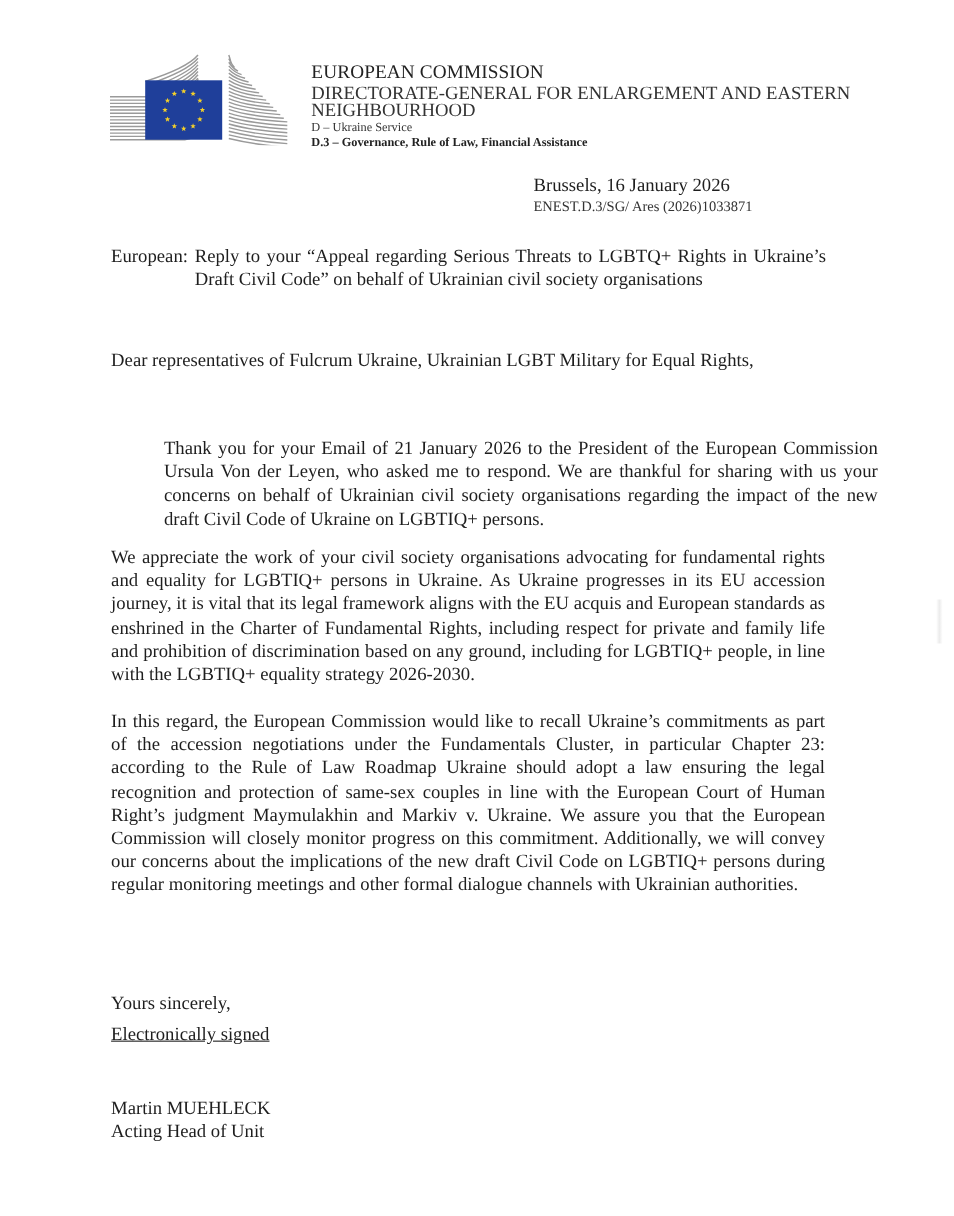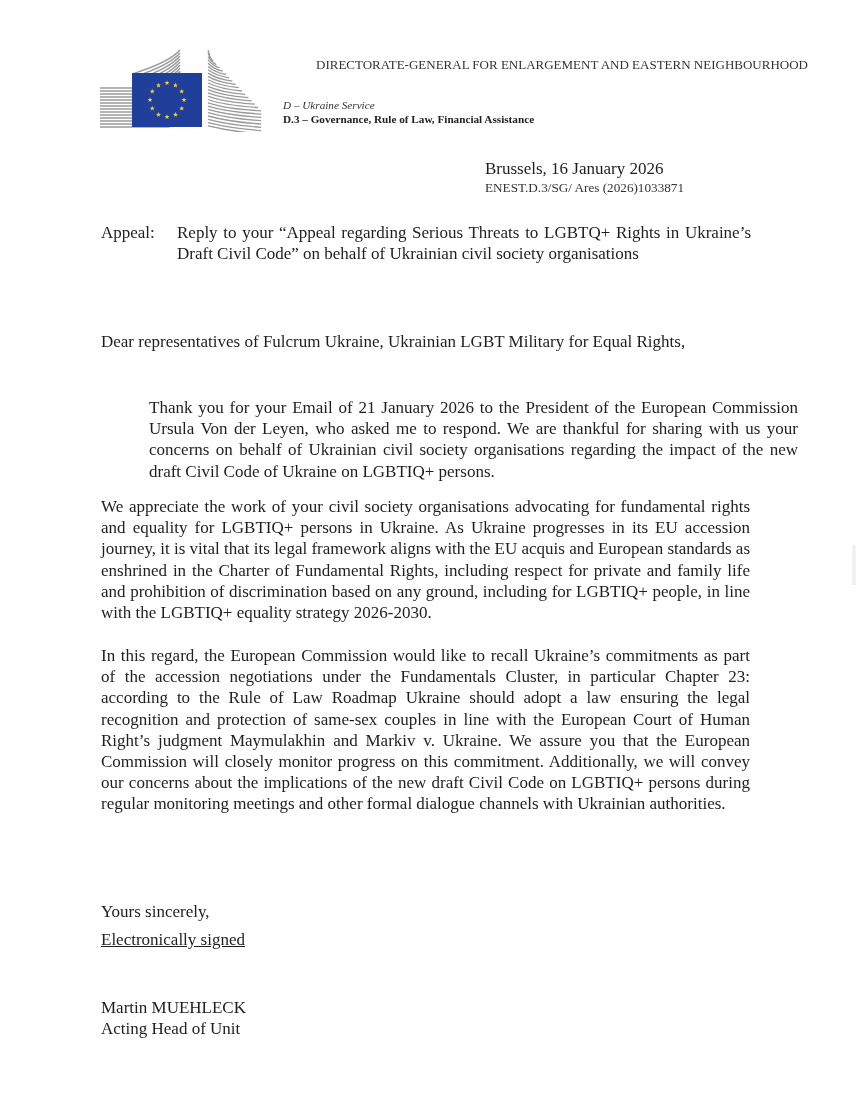--- a/index.html
+++ b/index.html
@@ -1,22 +1,22 @@
 <!DOCTYPE html>
 <html><head>
 <meta charset="utf-8">
 <style>
   html, body { margin: 0; padding: 0; background: #ffffff; }
   body { width: 867px; height: 1105px; position: relative; overflow: hidden;
          font-family: "Liberation Serif", "DejaVu Serif", serif; color: #1e1e1e; }
   .logo { position: absolute; left: 98px; top: 48px; width: 172px; height: 84px; }
   .header-text { position: absolute; left: 283px; top: 55px; }
   .org { font-size: 17.5px; letter-spacing: 0.1px; line-height: 20px; color: #222; }
-  .dg { font-size: 13px; line-height: 15px; color: #333; margin-top: 2px; margin-left: 33px; }
-  .svc { font-size: 11.2px; line-height: 14px; color: #333; margin-top: 26px; font-style: italic; }
+  .dg { font-size: 17px; line-height: 15px; color: #333; margin-top: 2px; }
+  .svc { font-size: 11.2px; line-height: 14px; color: #333; margin-top: 2px; }
   .unit { font-size: 11.2px; line-height: 14px; color: #222; font-weight: bold; }
   .dateblock { position: absolute; left: 485px; top: 159px; }
   .date { font-size: 17px; line-height: 20px; }
   .ref { font-size: 13.2px; line-height: 17px; color: #333; }
   .subject { position: absolute; left: 101px; top: 222px; width: 650px; font-size: 17px; line-height: 21px; }
   .subject .lbl { position: absolute; left: 0; top: 0; }
   .subject .txt { margin-left: 76px; text-align: justify; text-align-last: left; }
   .para { position: absolute; left: 101px; width: 649px; font-size: 17px; line-height: 21.2px;
           text-align: justify; text-align-last: left; }
   .line { position: absolute; left: 101px; font-size: 17px; line-height: 21px; }
@@ -94,36 +94,37 @@
         <polygon points="60.50,64.12 61.15,65.83 62.97,65.92 61.55,67.06 62.03,68.83 60.50,67.82 58.97,68.83 59.45,67.06 58.03,65.92 59.85,65.83"></polygon>
         <polygon points="54.28,57.90 54.92,59.61 56.75,59.70 55.32,60.84 55.81,62.60 54.28,61.60 52.75,62.60 53.23,60.84 51.80,59.70 53.63,59.61"></polygon>
         <polygon points="52.00,49.40 52.65,51.11 54.47,51.20 53.05,52.34 53.53,54.10 52.00,53.10 50.47,54.10 50.95,52.34 49.53,51.20 51.35,51.11"></polygon>
         <polygon points="54.28,40.90 54.92,42.61 56.75,42.70 55.32,43.84 55.81,45.60 54.28,44.60 52.75,45.60 53.23,43.84 51.80,42.70 53.63,42.61"></polygon>
         <polygon points="60.50,34.68 61.15,36.39 62.97,36.47 61.55,37.62 62.03,39.38 60.50,38.38 58.97,39.38 59.45,37.62 58.03,36.47 59.85,36.39"></polygon>
       </g>
   </svg>
 </div>
 
 <div class="header-text">
+  <div class="org">EUROPEAN COMMISSION</div>
   <div class="dg">DIRECTORATE-GENERAL FOR ENLARGEMENT AND EASTERN NEIGHBOURHOOD</div>
   <div class="svc">D – Ukraine Service</div>
   <div class="unit">D.3 – Governance, Rule of Law, Financial Assistance</div>
 </div>
 
 <div class="dateblock">
   <div class="date">Brussels, 16 January 2026</div>
   <div class="ref">ENEST.D.3/SG/ Ares (2026)1033871</div>
 </div>
 
 <div class="subject">
-  <span class="lbl">Appeal:</span>
+  <span class="lbl">European:</span>
   <div class="txt">Reply to your “Appeal regarding Serious Threats to LGBTQ+ Rights in Ukraine’s Draft Civil Code” on behalf of Ukrainian civil society organisations</div>
 </div>
 
-<div class="line" style="top:331px;">Dear representatives of Fulcrum Ukraine, Ukrainian LGBT Military for Equal Rights,</div>
+<div class="line" style="top:317px;">Dear representatives of Fulcrum Ukraine, Ukrainian LGBT Military for Equal Rights,</div>
 
 <div class="para" style="top:397px;margin-left:48px;">Thank you for your Email of 21 January 2026 to the President of the European Commission Ursula Von der Leyen, who asked me to respond. We are thankful for sharing with us your concerns on behalf of Ukrainian civil society organisations regarding the impact of the new draft Civil Code of Ukraine on LGBTIQ+ persons.</div>
 <div class="para" style="top:496px;">We appreciate the work of your civil society organisations advocating for fundamental rights and equality for LGBTIQ+ persons in Ukraine. As Ukraine progresses in its EU accession journey, it is vital that its legal framework aligns with the EU acquis and European standards as enshrined in the Charter of Fundamental Rights, including respect for private and family life and prohibition of discrimination based on any ground, including for LGBTIQ+ people, in line with the LGBTIQ+ equality strategy 2026-2030.</div>
 <div class="para" style="top:645px;">In this regard, the European Commission would like to recall Ukraine’s commitments as part of the accession negotiations under the Fundamentals Cluster, in particular Chapter 23: according to the Rule of Law Roadmap Ukraine should adopt a law ensuring the legal recognition and protection of same-sex couples in line with the European Court of Human Right’s judgment Maymulakhin and Markiv v. Ukraine. We assure you that the European Commission will closely monitor progress on this commitment. Additionally, we will convey our concerns about the implications of the new draft Civil Code on LGBTIQ+ persons during regular monitoring meetings and other formal dialogue channels with Ukrainian authorities.</div>
 
 <div class="line" style="top:901px;">Yours sincerely,</div>
 <div class="line" style="top:929px;text-decoration:underline;">Electronically signed</div>
 <div class="line" style="top:997px;">Martin MUEHLECK</div>
 <div class="line" style="top:1018px;">Acting Head of Unit</div>
 

